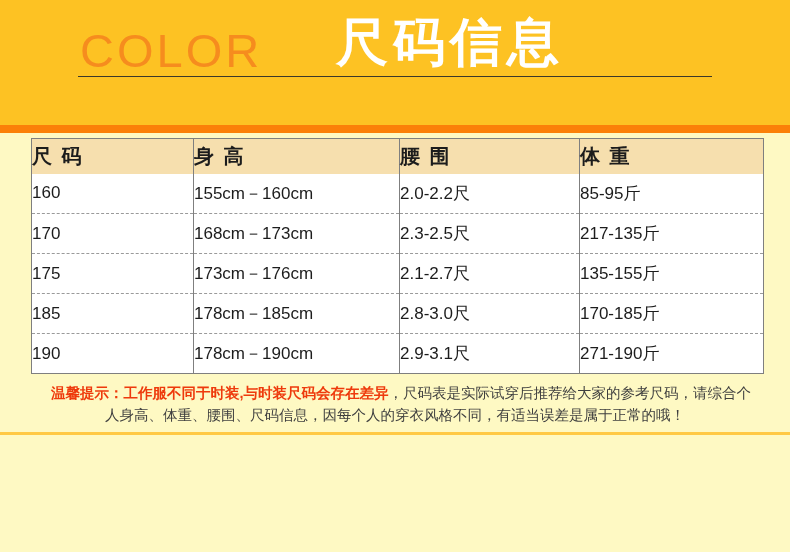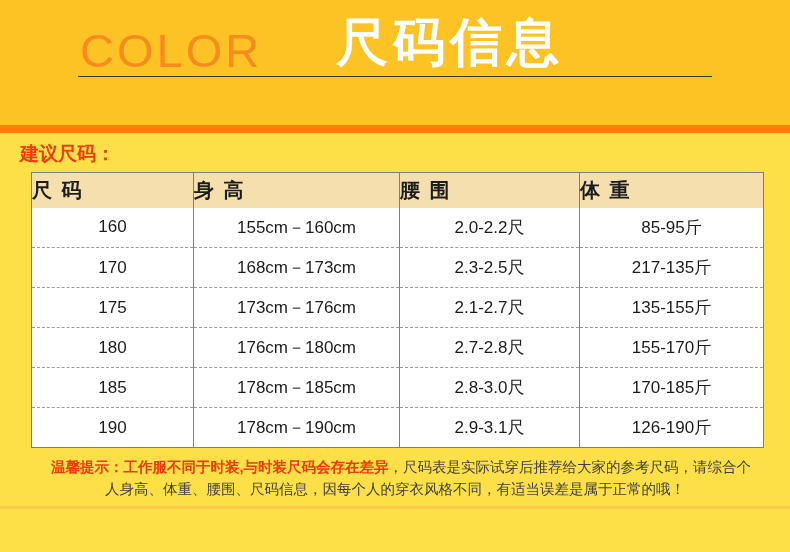--- a/index.html
+++ b/index.html
@@ -3,21 +3,21 @@
 <meta charset="utf-8">
 <style>
   * { margin: 0; padding: 0; box-sizing: border-box; }
   html, body { background: #ffffff; }
   body {
     width: 790px; height: 552px;
     font-family: "Liberation Sans", "DejaVu Sans", sans-serif;
     overflow: hidden;
     position: relative;
   }
-  .page { width: 790px; height: 552px; background: #fde047; }
+  .page { width: 790px; height: 552px; background: #fef9c3; }
 
   
   .banner {
     position: relative;
     width: 100%; height: 125px;
     background: var(--banner-bg, #FDC223);
   }
   .brand {
     position: absolute; left: 80px; top: 27px;
     font-size: 47px; font-weight: 400; letter-spacing: 3px;
@@ -72,21 +72,21 @@
     height: 35px;
     font-size: 20px; font-weight: 700; letter-spacing: 2px;
     color: #1c1c1c;
     text-align: left; vertical-align: middle;
     border-left: 1px solid #7f7f7f;
   }
   table.size-table th:first-child { border-left: none; }
   table.size-table td {
     height: 40px;
     font-size: 17px; color: #1c1c1c;
-    text-align: center; vertical-align: middle;
+    text-align: left; vertical-align: middle;
     border-left: 1px solid #7f7f7f;
     background: #ffffff;
   }
   table.size-table td:first-child { border-left: none; }
   table.size-table tbody tr + tr td { border-top: 1px dashed #9a9a9a; }
 
   
   .notice {
     width: 724px;
     margin: 8px auto 0;
@@ -113,21 +113,20 @@
 <div class="page">
 
   <header class="banner">
     <span class="brand">COLOR</span>
     <h1 class="title">尺码信息</h1>
     <div class="banner-rule"></div>
   </header>
 
   <div class="stripe"></div>
 
-  <div class="section-label">建议尺码：</div>
 
   <table class="size-table">
     <colgroup>
       <col class="c1">
         <col class="c2">
         <col class="c3">
         <col class="c4">
     </colgroup>
     <thead>
       <tr id="thead-row">
@@ -150,36 +149,30 @@
           <td>2.3-2.5尺</td>
           <td>217-135斤</td>
         </tr>
         <tr>
           <td>175</td>
           <td>173cm－176cm</td>
           <td>2.1-2.7尺</td>
           <td>135-155斤</td>
         </tr>
         <tr>
-          <td>180</td>
-          <td>176cm－180cm</td>
-          <td>2.7-2.8尺</td>
-          <td>155-170斤</td>
-        </tr>
-        <tr>
           <td>185</td>
           <td>178cm－185cm</td>
           <td>2.8-3.0尺</td>
           <td>170-185斤</td>
         </tr>
         <tr>
           <td>190</td>
           <td>178cm－190cm</td>
           <td>2.9-3.1尺</td>
-          <td>126-190斤</td>
+          <td>271-190斤</td>
         </tr>
       </tbody>
   </table>
 
   <p class="notice"><span class="notice-highlight">温馨提示：工作服不同于时装,与时装尺码会存在差异</span><span class="notice-body">，尺码表是实际试穿后推荐给大家的参考尺码，请综合个人身高、体重、腰围、尺码信息，因每个人的穿衣风格不同，有适当误差是属于正常的哦！</span></p>
 
   <div class="bottom-rule"></div>
 
 </div>
 

